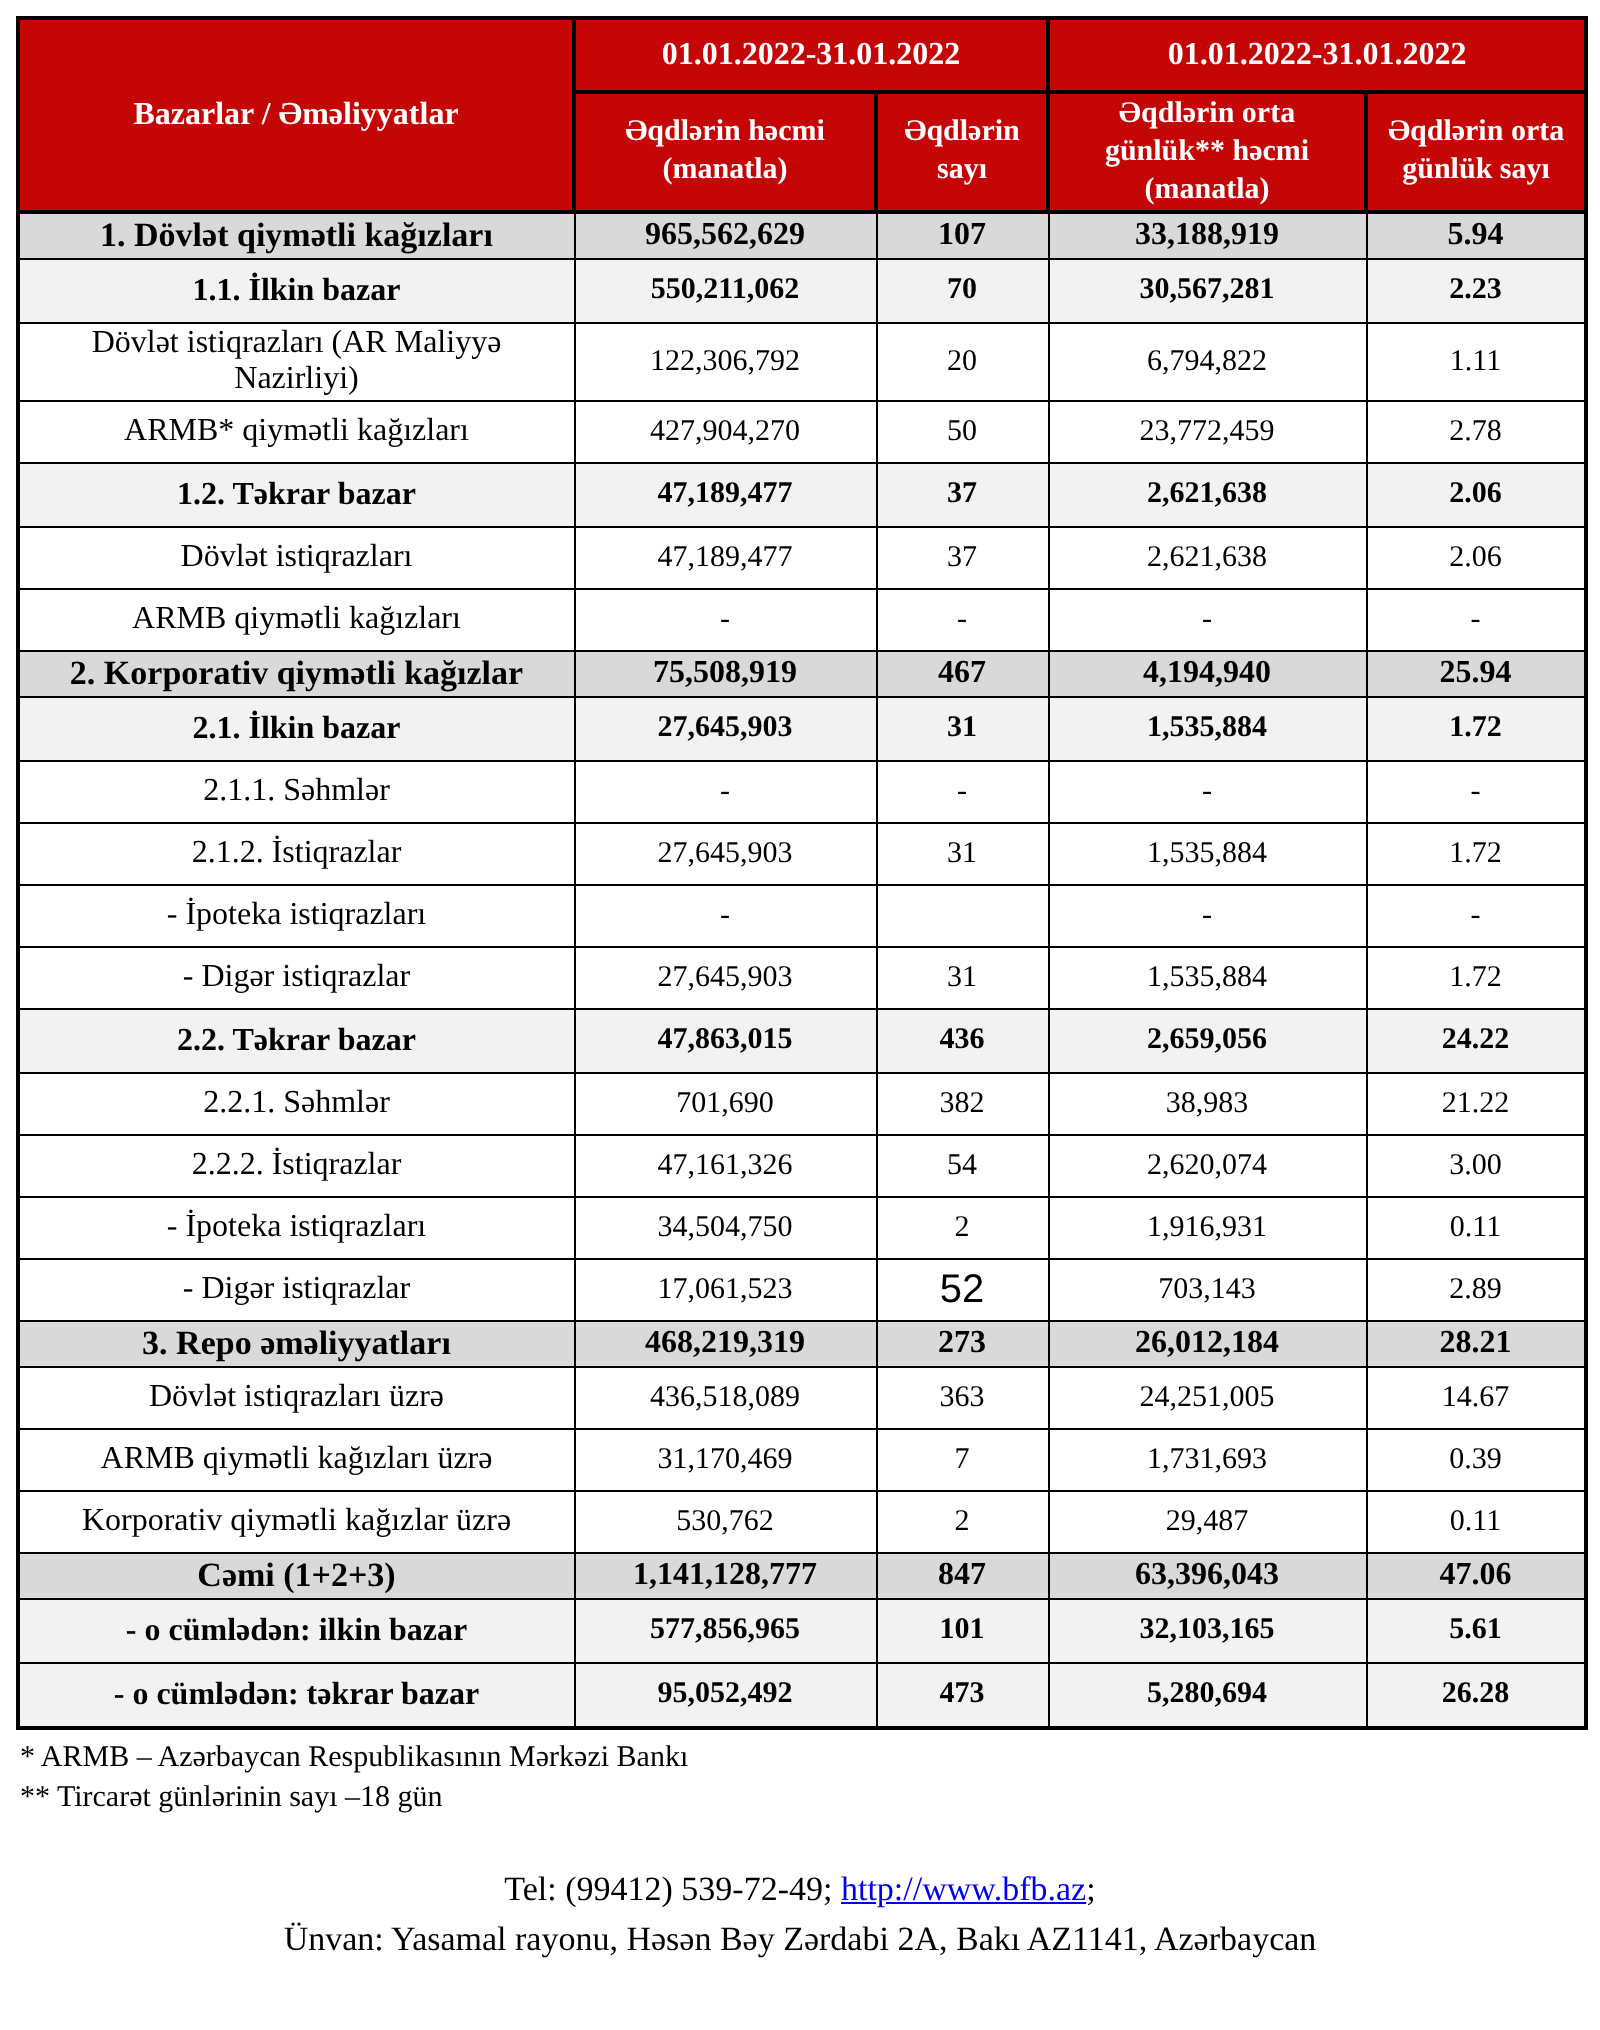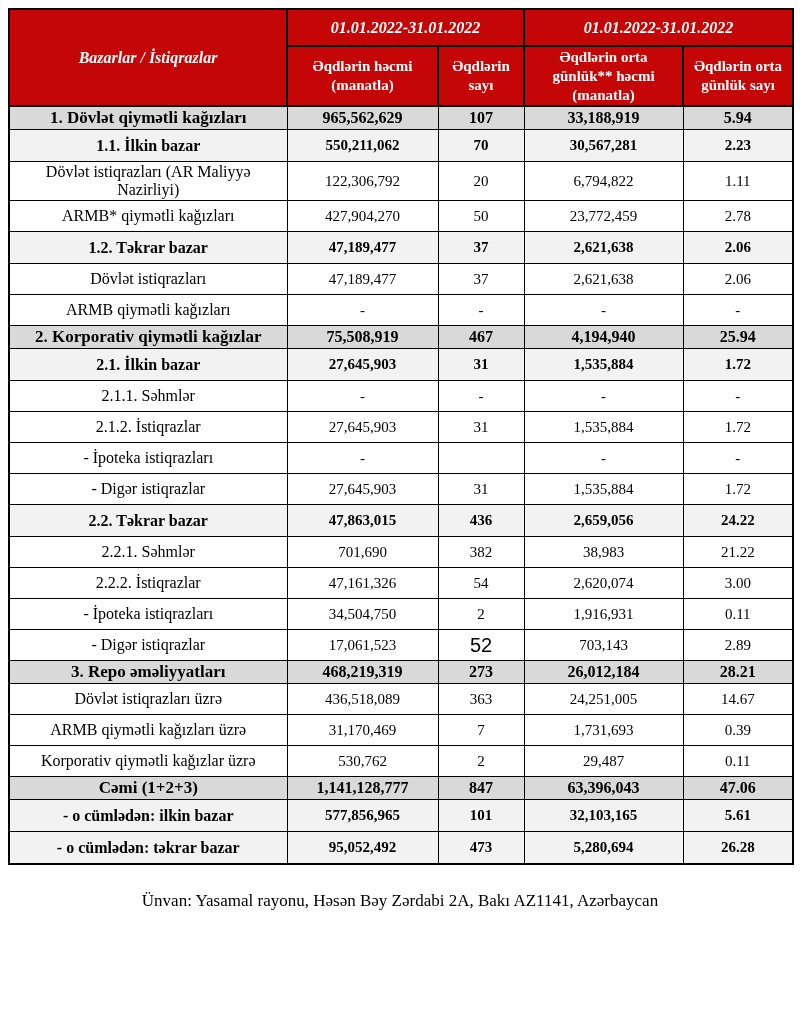--- a/index.html
+++ b/index.html
@@ -23,21 +23,21 @@
     padding:1px 3px;
     overflow:hidden;
   }
   .red-cell {
     background:#C40606;
     color:#fff;
     font-weight:bold;
     font-size:16px;
     border:2px solid #000 !important;
   }
-  tr.period-row th { height:37px;font-style:italic; }
+  tr.period-row th { height:37px; }
   tr.colhead-row th { height:60px; font-size:15px; line-height:1.25; }
   tbody td { font-size:15px; }
   tbody td.label {
     text-align:left;
     padding-left:8px;
     font-size:16px;
   }
   tr.plain td { height:31px; background:#fff; font-weight:normal; }
   tr.subsection td {
     height:32px;
@@ -77,21 +77,21 @@
 <table id="main-table">
   <colgroup>
     <col style="width:278px">
     <col style="width:151px">
     <col style="width:86px">
     <col style="width:159px">
     <col style="width:110px">
   </colgroup>
   <thead>
     <tr class="period-row">
-      <th class="red-cell" rowspan="2">Bazarlar / İstiqrazlar</th>
+      <th class="red-cell" rowspan="2">Bazarlar / Əməliyyatlar</th>
       <th class="red-cell" colspan="2">01.01.2022-31.01.2022</th>
       <th class="red-cell" colspan="2">01.01.2022-31.01.2022</th>
     </tr>
     <tr class="colhead-row">
       <th class="red-cell">Əqdlərin həcmi (manatla)</th>
       <th class="red-cell">Əqdlərin sayı</th>
       <th class="red-cell">Əqdlərin orta günlük** həcmi (manatla)</th>
       <th class="red-cell">Əqdlərin orta günlük sayı</th>
     </tr>
   </thead>
@@ -268,17 +268,20 @@
         <td class="label ind1">-  o cümlədən: təkrar bazar</td>
         <td>95,052,492</td>
         <td>473</td>
         <td>5,280,694</td>
         <td>26.28</td>
       </tr>
     </tbody>
 </table>
 
 <div class="footnotes">
+  <div>* ARMB – Azərbaycan Respublikasının Mərkəzi Bankı</div>
+  <div>** Tircarət günlərinin sayı –18 gün</div>
 </div>
 
 <div class="contact">
+  <div><span>Tel: (99412) 539-72-49; </span><a class="site-link">http://www.bfb.az</a><span>;</span></div>
   <div>Ünvan: Yasamal rayonu, Həsən Bəy Zərdabi 2A, Bakı AZ1141, Azərbaycan</div>
 </div>
 
 </body></html>

